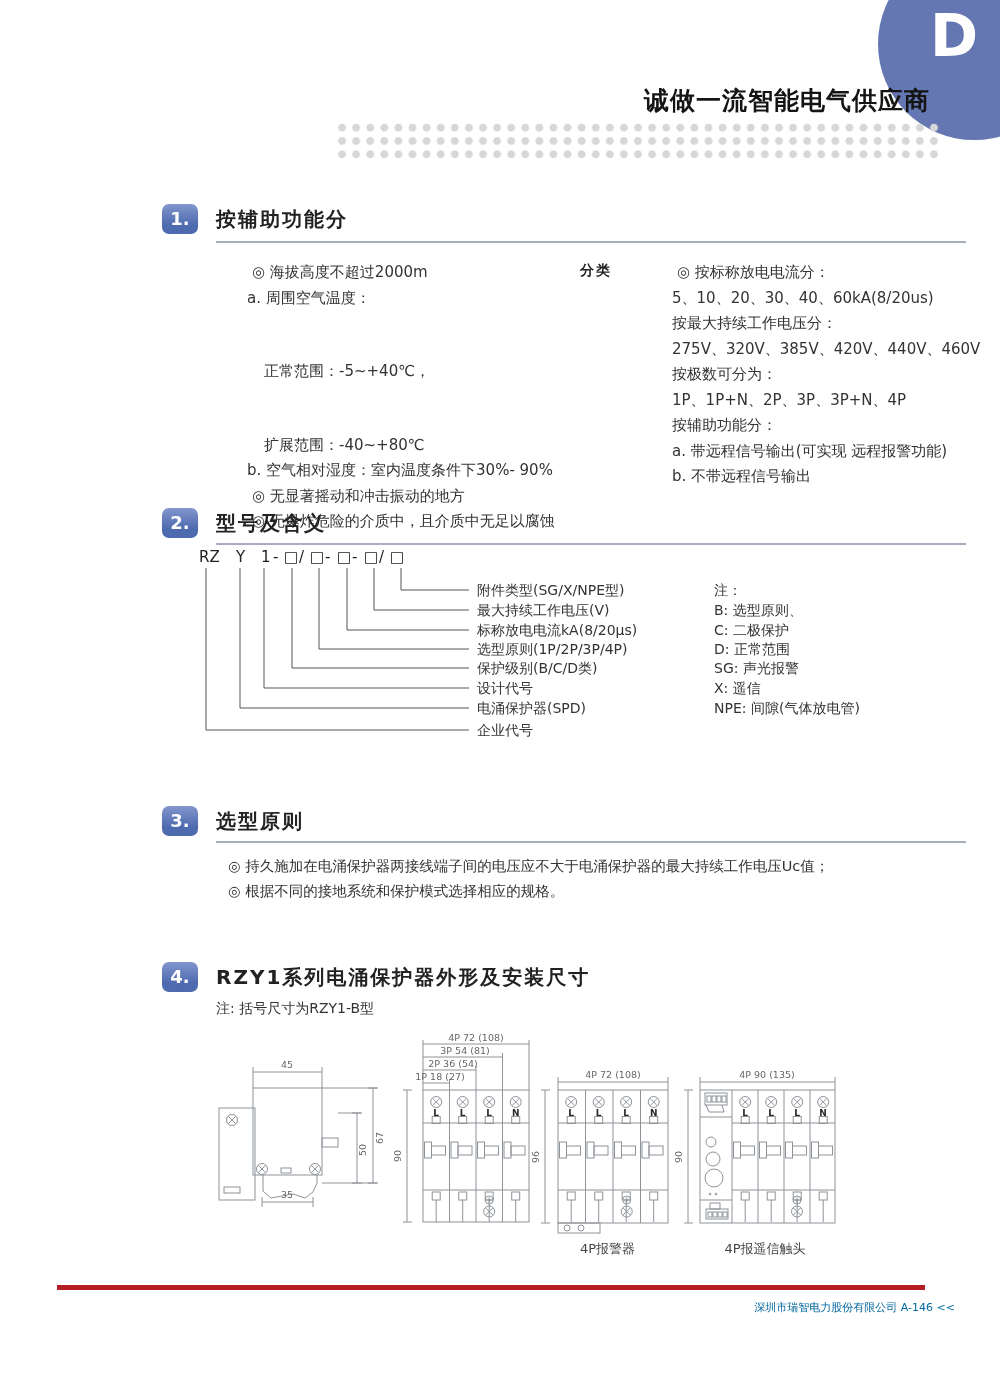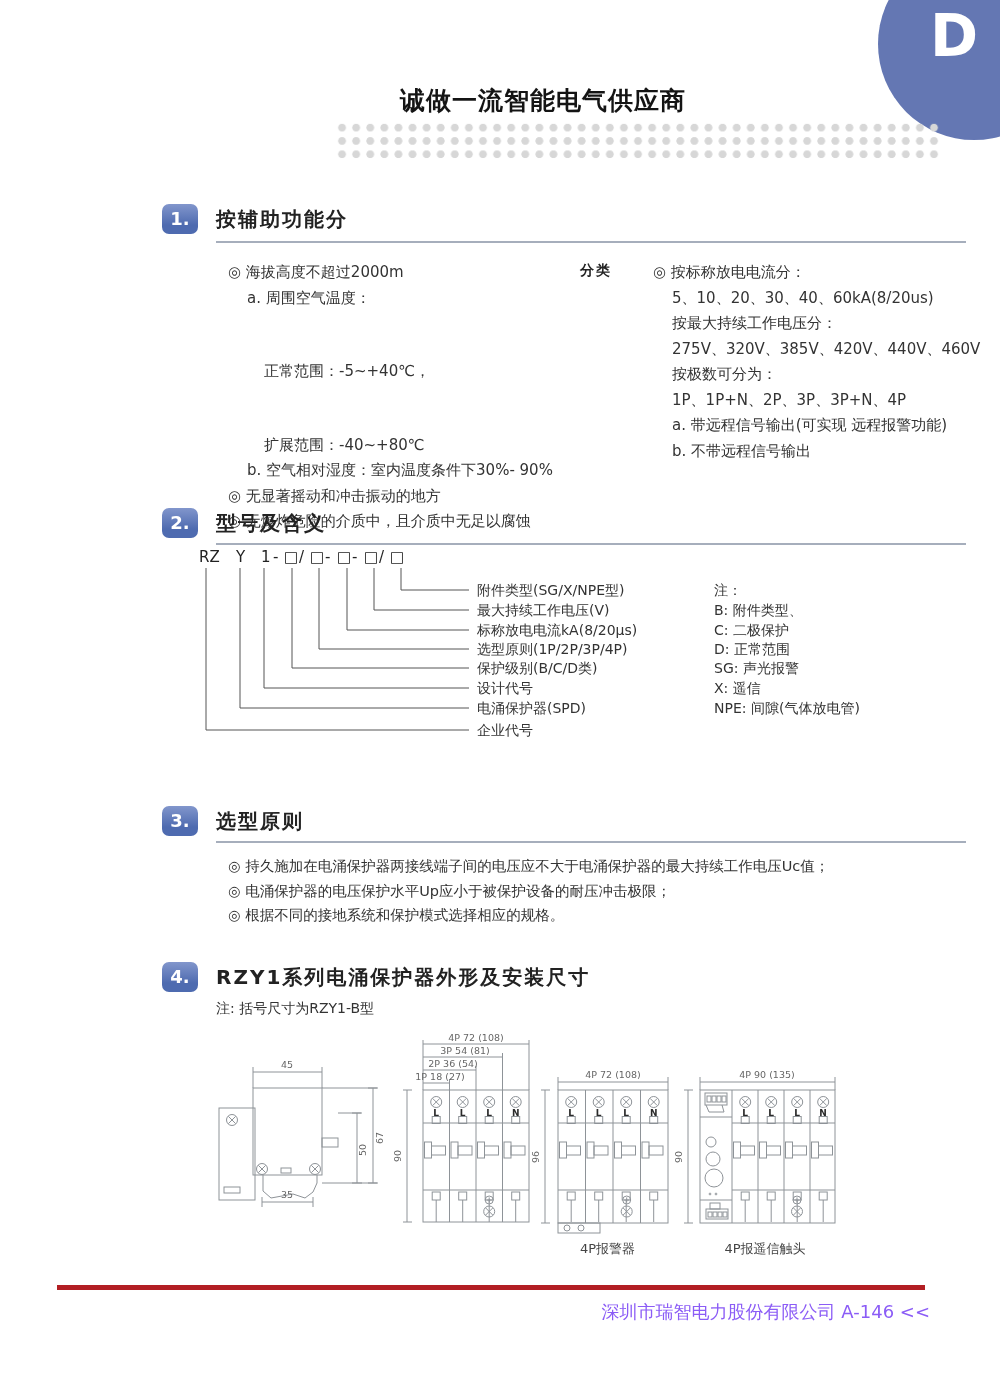--- a/index.html
+++ b/index.html
@@ -3,53 +3,53 @@
 <meta charset="utf-8">
 <style>
   html,body{margin:0;padding:0;background:#ffffff;}
   #page{position:relative;width:1000px;height:1385px;background:#fff;overflow:hidden;
         font-family:"DejaVu Sans","Liberation Sans",sans-serif;color:#333;}
   
   .d-circle{position:absolute;left:878px;top:-52px;width:192px;height:192px;border-radius:50%;
             background:#6477b3;}
   .d-letter{position:absolute;left:916px;top:2px;width:76px;text-align:center;
             font-size:58px;font-weight:bold;color:#fff;}
-  .main-title{position:absolute;left:400px;top:84px;width:530px;text-align:left;
+  .main-title{position:absolute;left:400px;top:84px;width:530px;text-align:right;
               font-size:25px;font-weight:bold;color:#141414;letter-spacing:1px;}
   .dots{position:absolute;left:335px;top:121px;width:606px;height:40px;
         background-image:radial-gradient(circle,#d7d7d7 3.6px,transparent 4.2px);
         background-size:14.1px 13.3px;}
   
   .badge{position:absolute;left:162px;width:36px;height:30px;border-radius:7px;
          background:linear-gradient(#8296cc 0%,#4e6bb0 70%);color:#fff;
          font-size:18px;font-weight:bold;text-align:center;line-height:30px;}
   .sec-title{position:absolute;left:216px;font-size:20px;font-weight:bold;color:#222;letter-spacing:2px;}
   .sec-line{position:absolute;left:216px;width:750px;height:2px;background:#a6aebc;}
   
   .col{position:absolute;font-size:15px;color:#333;line-height:25.5px;white-space:nowrap;}
-  .ind0{padding-left:0;} .ind1{padding-left:19px;} .ind2{padding-left:36px;margin-top:48px;}
+  .ind0{padding-left:0;margin-left:24px;} .ind1{padding-left:19px;} .ind2{padding-left:36px;margin-top:48px;}
   .class-label{position:absolute;left:580px;top:262px;font-size:14px;font-weight:bold;color:#222;letter-spacing:2px;}
   
   #model-diagram{position:absolute;left:194px;top:548px;width:810px;height:220px;}
   .mp{position:absolute;top:0;font-size:15px;color:#222;}
   .dlab{position:absolute;left:283px;font-size:14px;color:#333;white-space:nowrap;line-height:18px;}
   .dnote{position:absolute;left:520px;font-size:14px;color:#333;white-space:nowrap;line-height:18px;}
   
   .bullets{position:absolute;left:228px;top:854px;font-size:14.5px;line-height:24.5px;color:#333;white-space:nowrap;}
   .s4-note{position:absolute;left:216px;top:1000px;font-size:14px;color:#333;}
   
   svg{position:absolute;overflow:visible;}
   .draw{stroke:#8e9398;fill:none;stroke-width:1;}
   .dimtxt{font-size:9.5px;fill:#666;stroke:none;}
   .termtxt{font-size:9px;font-weight:bold;fill:#2b2b2b;stroke:none;}
   .caption{position:absolute;top:1240px;text-align:center;font-size:13px;color:#444;}
   
   .footer-bar{position:absolute;left:57px;top:1285px;width:868px;height:5px;background:#b21e23;}
-  .footer-text{position:absolute;left:500px;top:1300px;width:430px;text-align:right;
-               font-size:18px;color:#8b5cf6;}
+  .footer-text{position:absolute;left:525px;top:1300px;width:430px;text-align:right;
+               font-size:11px;color:#0369a1;}
 </style>
 </head>
 <body>
 
 <div id="page">
 
   <svg width="0" height="0">
     <defs>
       <g id="screwx" class="draw">
         <circle cx="0" cy="0" r="5.5"></circle>
@@ -97,20 +97,21 @@
 
   <div class="class-label">分类</div>
 
   <div class="col" style="left:653px;top:260px">
     <div class="ind0">◎ 按标称放电电流分：</div>
     <div class="ind1">5、10、20、30、40、60kA(8/20us)</div>
     <div class="ind1">按最大持续工作电压分：</div>
     <div class="ind1">275V、320V、385V、420V、440V、460V</div>
     <div class="ind1">按极数可分为：</div>
     <div class="ind1">1P、1P+N、2P、3P、3P+N、4P</div>
+    <div class="ind1">按辅助功能分：</div>
     <div class="ind1">a. 带远程信号输出(可实现 远程报警功能)</div>
     <div class="ind1">b. 不带远程信号输出</div>
   </div>
 
   <div class="badge" style="top:508px">2.</div>
   <div class="sec-title" style="top:510px">型号及含义</div>
   <div class="sec-line" style="top:543px"></div>
 
   <div id="model-diagram">
     <span class="mp" style="left:5px">RZ</span>
@@ -143,34 +144,33 @@
     <div class="dlab" style="top:33px">附件类型(SG/X/NPE型)</div>
     <div class="dlab" style="top:53px">最大持续工作电压(V)</div>
     <div class="dlab" style="top:73px">标称放电电流kA(8/20μs)</div>
     <div class="dlab" style="top:92px">选型原则(1P/2P/3P/4P)</div>
     <div class="dlab" style="top:111px">保护级别(B/C/D类)</div>
     <div class="dlab" style="top:131px">设计代号</div>
     <div class="dlab" style="top:151px">电涌保护器(SPD)</div>
     <div class="dlab" style="top:173px">企业代号</div>
 
     <div class="dnote" style="top:33px">注：</div>
-    <div class="dnote" style="top:53px">B: 附件类型、</div>
+    <div class="dnote" style="top:53px">B: 选型原则、</div>
     <div class="dnote" style="top:73px">C: 二极保护</div>
     <div class="dnote" style="top:92px">D: 正常范围</div>
     <div class="dnote" style="top:111px">SG: 声光报警</div>
     <div class="dnote" style="top:131px">X: 遥信</div>
     <div class="dnote" style="top:151px">NPE: 间隙(气体放电管)</div>
   </div>
 
   <div class="badge" style="top:806px">3.</div>
   <div class="sec-title" style="top:808px">选型原则</div>
   <div class="sec-line" style="top:841px"></div>
   <div class="bullets">
     <div>◎ 持久施加在电涌保护器两接线端子间的电压应不大于电涌保护器的最大持续工作电压Uc值；</div>
-    <div>◎ 电涌保护器的电压保护水平Up应小于被保护设备的耐压冲击极限；</div>
     <div>◎ 根据不同的接地系统和保护模式选择相应的规格。</div>
   </div>
 
   <div class="badge" style="top:962px">4.</div>
   <div class="sec-title" style="top:964px">RZY1系列电涌保护器外形及安装尺寸</div>
   <div class="s4-note">注: 括号尺寸为RZY1-B型</div>
 
   <svg style="left:205px;top:1050px" width="185" height="165" viewBox="0 0 185 165">
     <g class="draw">
       <line x1="48" y1="22" x2="117" y2="22"></line>

